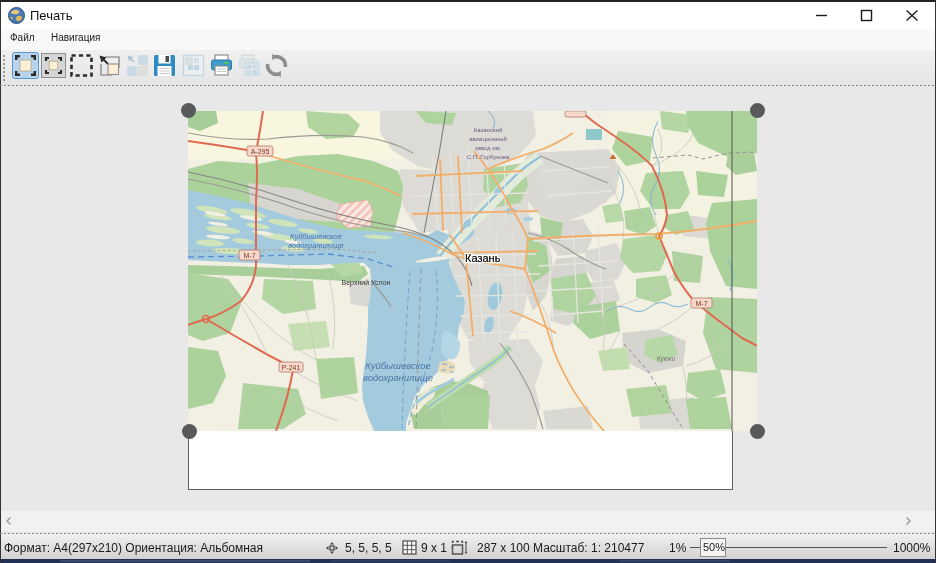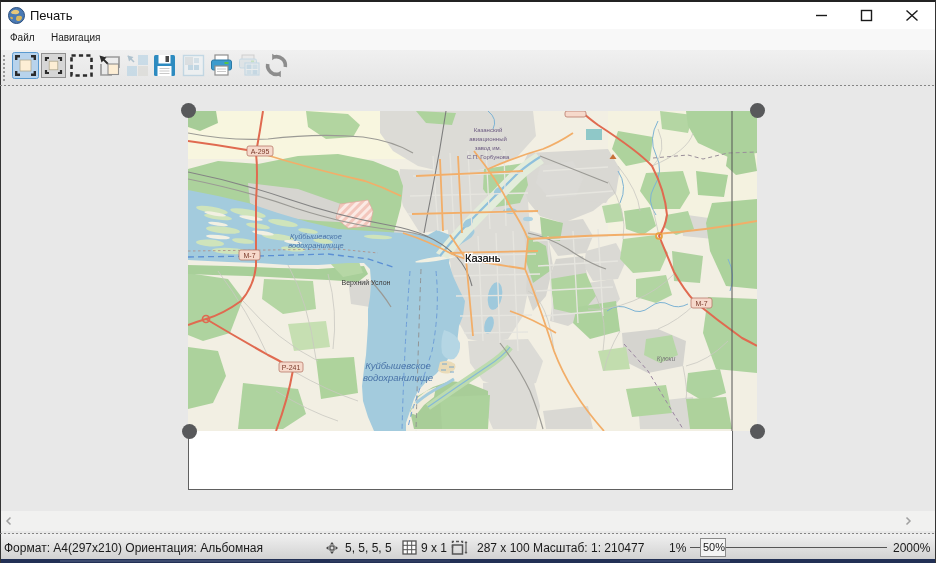--- a/index.html
+++ b/index.html
@@ -409,20 +409,20 @@
     <svg style="position:absolute;left:451px;top:6px" width="17" height="16" viewBox="0 0 17 16">
       <path d="M1.5 3 V1.5 H3 M5 1.5 H8 M10 1.5 H11.5 V3 M1.5 5 V8" stroke="#555" stroke-width="1.4" fill="none"></path>
       <rect x="1.5" y="5" width="10" height="9" fill="none" stroke="#555" stroke-width="1.5"></rect>
       <path d="M15 2 V13 M14 3 L15 1.8 L16 3 M14 12 L15 13.2 L16 12" stroke="#555" stroke-width="1.1" fill="none"></path>
     </svg>
     <span style="position:absolute;left:477px;top:7px">287 x 100</span>
     <span style="position:absolute;left:533px;top:7px">Масштаб: 1: 210477</span>
     <span style="position:absolute;left:669px;top:7px">1%</span>
     <div style="position:absolute;left:690px;top:13px;width:197px;height:1px;background:#555"></div>
     <div style="position:absolute;left:700px;top:4px;width:24px;height:17px;background:#f4f4f4;border:1px solid #8a8a8a;font-size:11px;text-align:right;line-height:17px;">50%</div>
-    <span style="position:absolute;left:893px;top:7px">2000%</span>
+    <span style="position:absolute;left:893px;top:7px">1000%</span>
   </div>
   <div class="taskstrip">
     <div style="position:absolute;left:60px;top:1px;width:250px;height:2px;background:#3c4a6e;"></div>
     <div style="position:absolute;left:330px;top:1px;width:120px;height:2px;background:#2e3c60;"></div>
     <div style="position:absolute;left:620px;top:1px;width:110px;height:2px;background:#35436a;"></div>
   </div>
   <div class="winborder"></div>
 
 </body></html>

